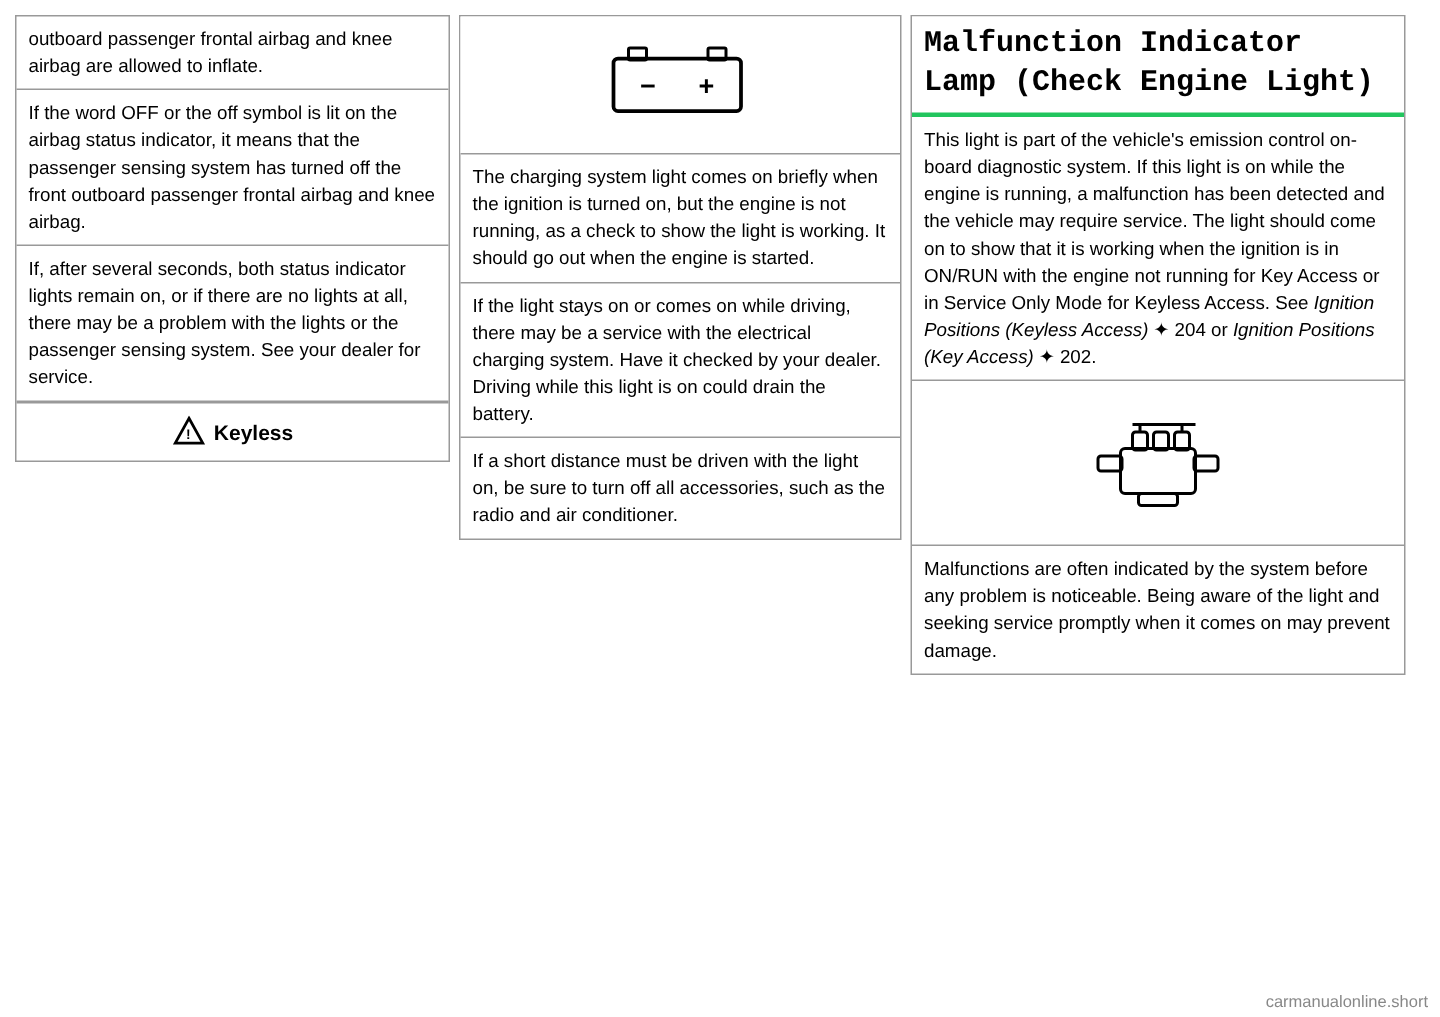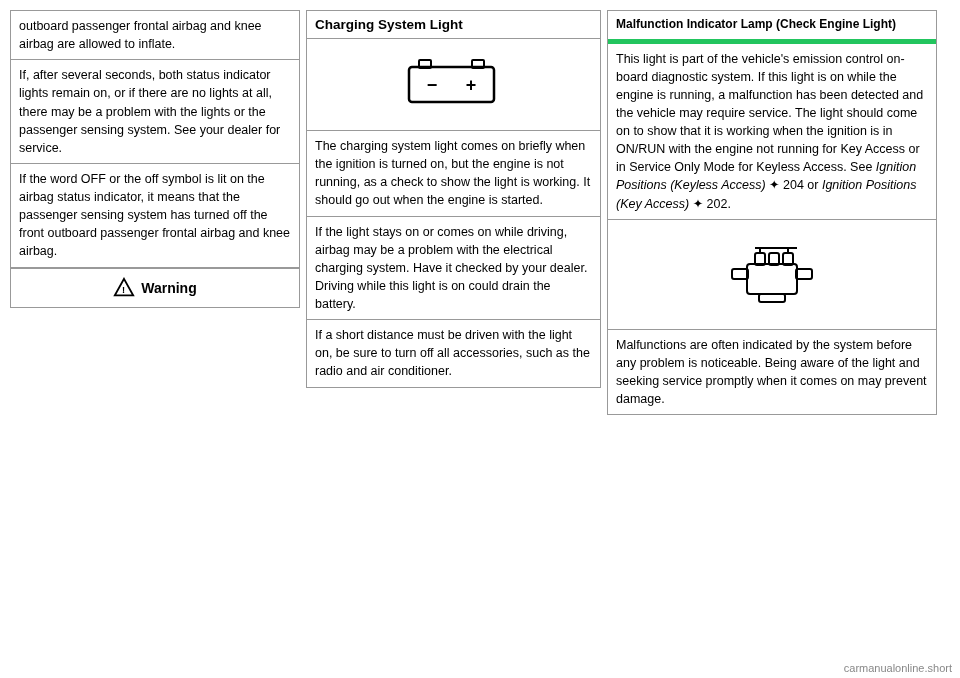--- a/index.html
+++ b/index.html
@@ -141,25 +141,26 @@
     }
 
     .col-right-wrapper {
       border: 1px solid #999;
       display: flex;
       flex-direction: column;
     }
 
     .col-right-wrapper .section-header {
       border: none;
-      border-bottom: 5px solid #22c55e;
-      padding: 6px 8px;
-      font-size: 12px;
+      border-bottom: 3px solid #22c55e;
+      padding: 6px 8px;
+      font-size: 20px;
       font-weight: bold;
       line-height: 1.3;
+      font-family: Liberation Mono, monospace;
     }
 
     .col-right-wrapper .text-block {
       border: none;
       border-bottom: 1px solid #999;
     }
 
     .col-right-wrapper .text-block:last-child {
       border-bottom: none;
     }
@@ -193,59 +194,58 @@
 <body>
 
 <div class="page-container">
 
   <div class="column column-left">
     <div class="col-left-inner">
       <div class="text-block">
         outboard passenger frontal airbag and knee airbag are allowed to inflate.
       </div>
       <div class="text-block">
+        If the word OFF or the off symbol is lit on the airbag status indicator, it means that the passenger sensing system has turned off the front outboard passenger frontal airbag and knee airbag.
+      </div>
+      <div class="text-block">
         If, after several seconds, both status indicator lights remain on, or if there are no lights at all, there may be a problem with the lights or the passenger sensing system. See your dealer for service.
-      </div>
-      <div class="text-block">
-        If the word OFF or the off symbol is lit on the airbag status indicator, it means that the passenger sensing system has turned off the front outboard passenger frontal airbag and knee airbag.
       </div>
       <div class="warning-block">
         <svg class="warning-triangle" viewBox="0 0 24 24" xmlns="http://www.w3.org/2000/svg">
           <polygon points="12,2 22,20 2,20" fill="none" stroke="#000" stroke-width="2"></polygon>
           <text x="11.5" y="17" font-size="10" font-weight="bold" text-anchor="middle" fill="#000">!</text>
         </svg>
-        <span>Warning</span>
+        <span>Keyless</span>
       </div>
     </div>
   </div>
 
   <div class="column column-middle">
     <div class="col-middle-wrapper">
-      <div class="section-header">Charging System Light</div>
 
       <div class="image-block" style="padding: 18px 8px;">
         <svg width="100" height="55" viewBox="0 0 100 55" xmlns="http://www.w3.org/2000/svg">
 
           <rect x="5" y="10" width="85" height="35" rx="3" ry="3" fill="none" stroke="#000" stroke-width="2.5"></rect>
 
           <rect x="15" y="3" width="12" height="8" rx="1" fill="none" stroke="#000" stroke-width="2"></rect>
 
           <rect x="68" y="3" width="12" height="8" rx="1" fill="none" stroke="#000" stroke-width="2"></rect>
 
           <text x="28" y="34" font-size="18" font-weight="bold" fill="#000" text-anchor="middle">−</text>
 
           <text x="67" y="34" font-size="18" font-weight="bold" fill="#000" text-anchor="middle">+</text>
         </svg>
       </div>
 
       <div class="text-block">
         The charging system light comes on briefly when the ignition is turned on, but the engine is not running, as a check to show the light is working. It should go out when the engine is started.
       </div>
       <div class="text-block">
-        If the light stays on or comes on while driving, airbag may be a problem with the electrical charging system. Have it checked by your dealer. Driving while this light is on could drain the battery.
+        If the light stays on or comes on while driving, there may be a service with the electrical charging system. Have it checked by your dealer. Driving while this light is on could drain the battery.
       </div>
       <div class="text-block">
         If a short distance must be driven with the light on, be sure to turn off all accessories, such as the radio and air conditioner.
       </div>
     </div>
   </div>
 
   <div class="column column-right">
     <div class="col-right-wrapper">
       <div class="section-header">

